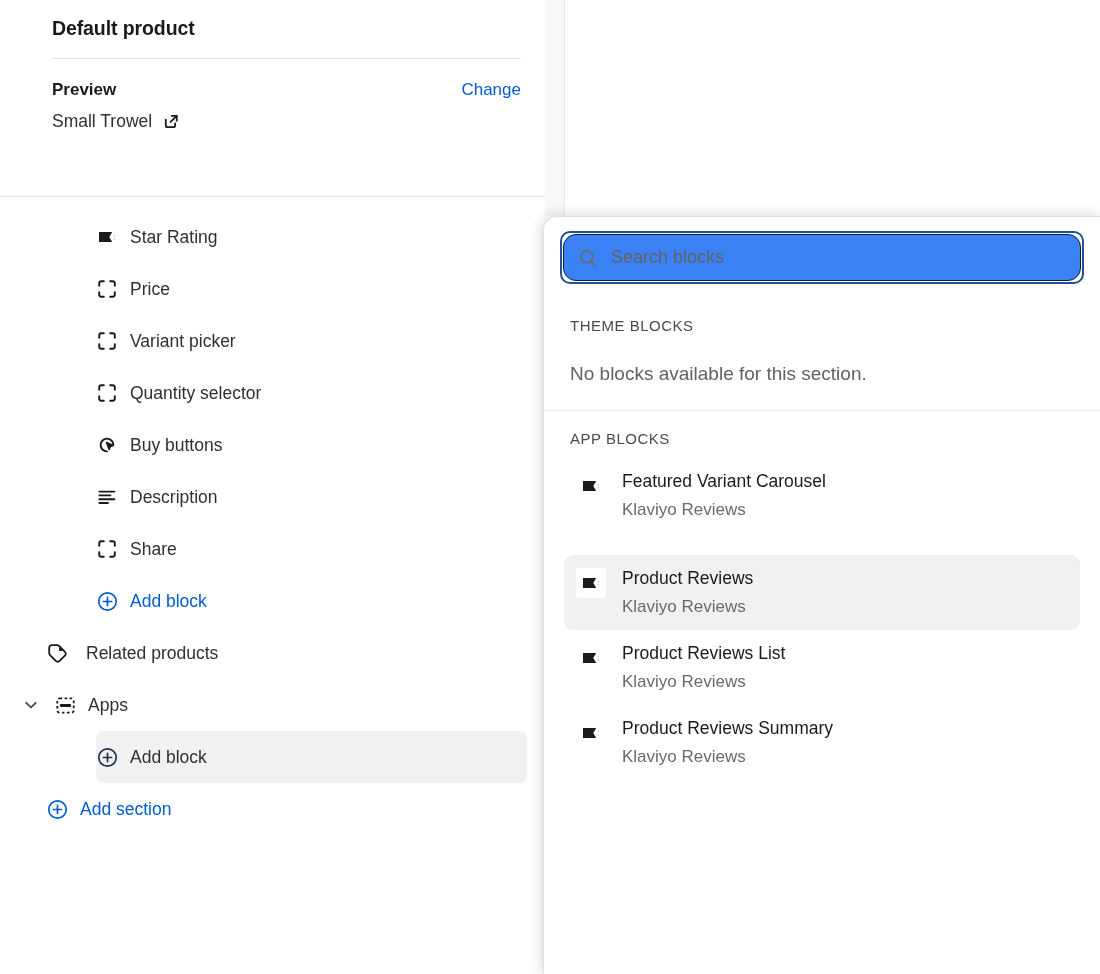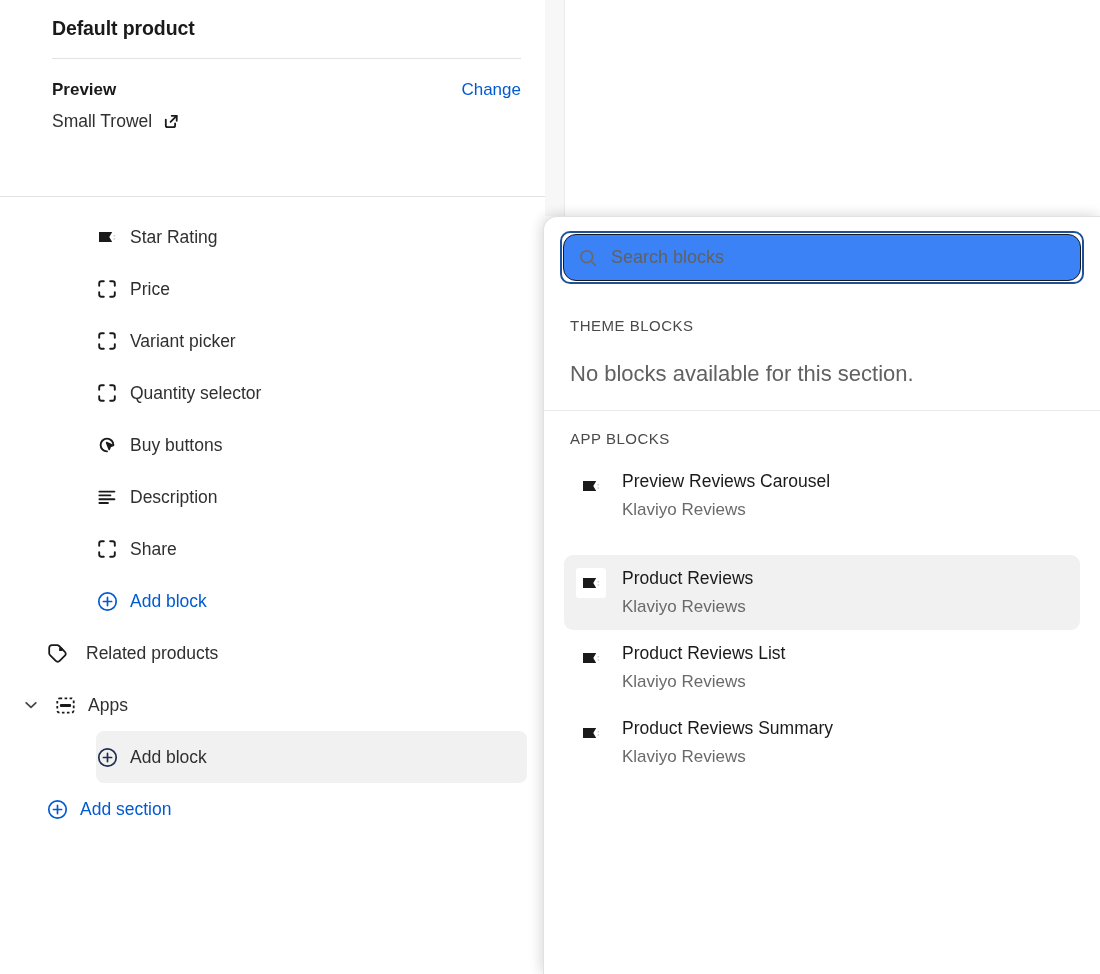--- a/index.html
+++ b/index.html
@@ -188,21 +188,21 @@
   .pop-section { padding: 0 16px; }
   .pop-heading {
     font-size: 15px;
     letter-spacing: 0.5px;
     color: #4a4a4a;
     font-weight: 400;
     padding: 17px 10px 0 10px;
     line-height: 22px;
   }
   .pop-empty {
-    font-size: 22px;
+    font-size: 19px;
     color: #616161;
     padding: 25px 10px 24px 10px;
     line-height: 24px;
   }
   .pop-divider {
     height: 1px;
     background: #ebebeb;
     margin: 0;
   }
   .app-row {
@@ -441,21 +441,21 @@
       <div class="applist">
 
         <div class="app-row">
           <span class="app-icon-box">
             <svg width="22" height="22" viewBox="0 0 22 22">
               <path d="M3 6h13.2l-2.9 5 2.9 5H3z" fill="#1a1a1a"></path>
               <path d="M17.6 9.1h1.5v1.5h-1.5zM17.6 12.2h1.5v1.5h-1.5z" fill="#1a1a1a" opacity="0.22"></path>
             </svg>
           </span>
           <span class="app-texts">
-            <span class="app-title">Preview Reviews Carousel</span>
+            <span class="app-title">Featured Variant Carousel</span>
             <span class="app-sub">Klaviyo Reviews</span>
           </span>
         </div>
 
         <div class="app-row selected">
           <span class="app-icon-box">
             <svg width="22" height="22" viewBox="0 0 22 22">
               <path d="M3 6h13.2l-2.9 5 2.9 5H3z" fill="#1a1a1a"></path>
               <path d="M17.6 9.1h1.5v1.5h-1.5zM17.6 12.2h1.5v1.5h-1.5z" fill="#1a1a1a" opacity="0.22"></path>
             </svg>

